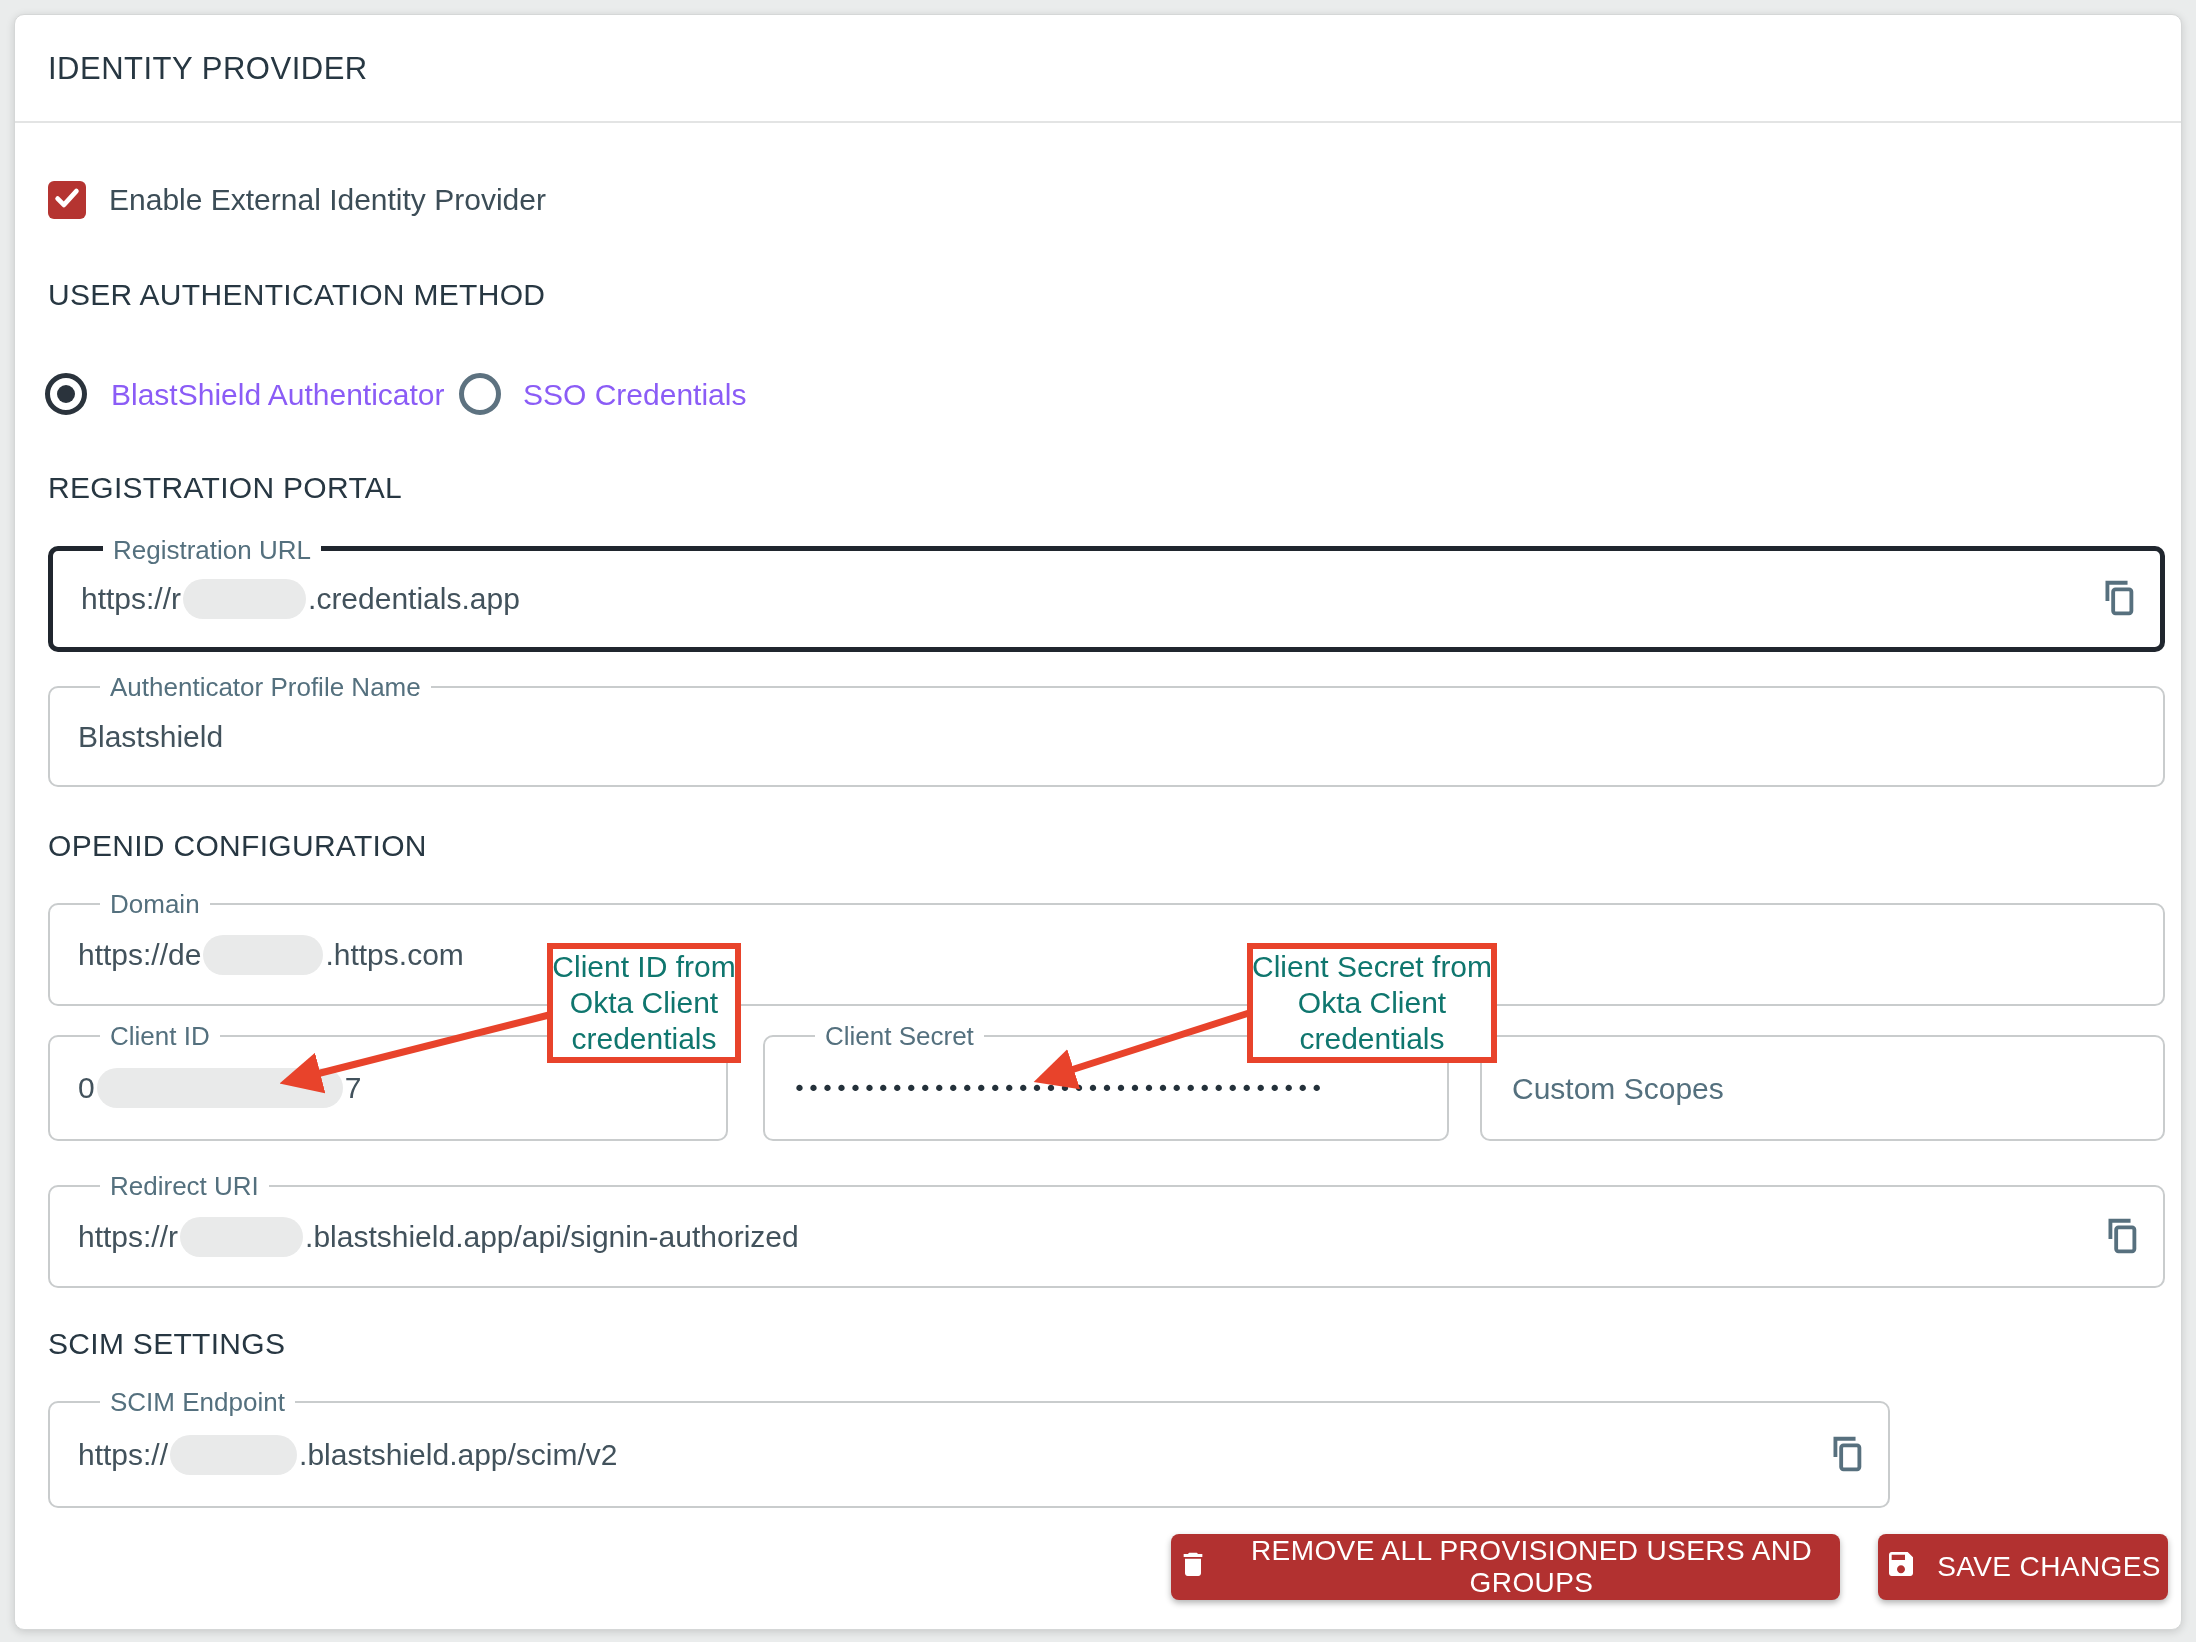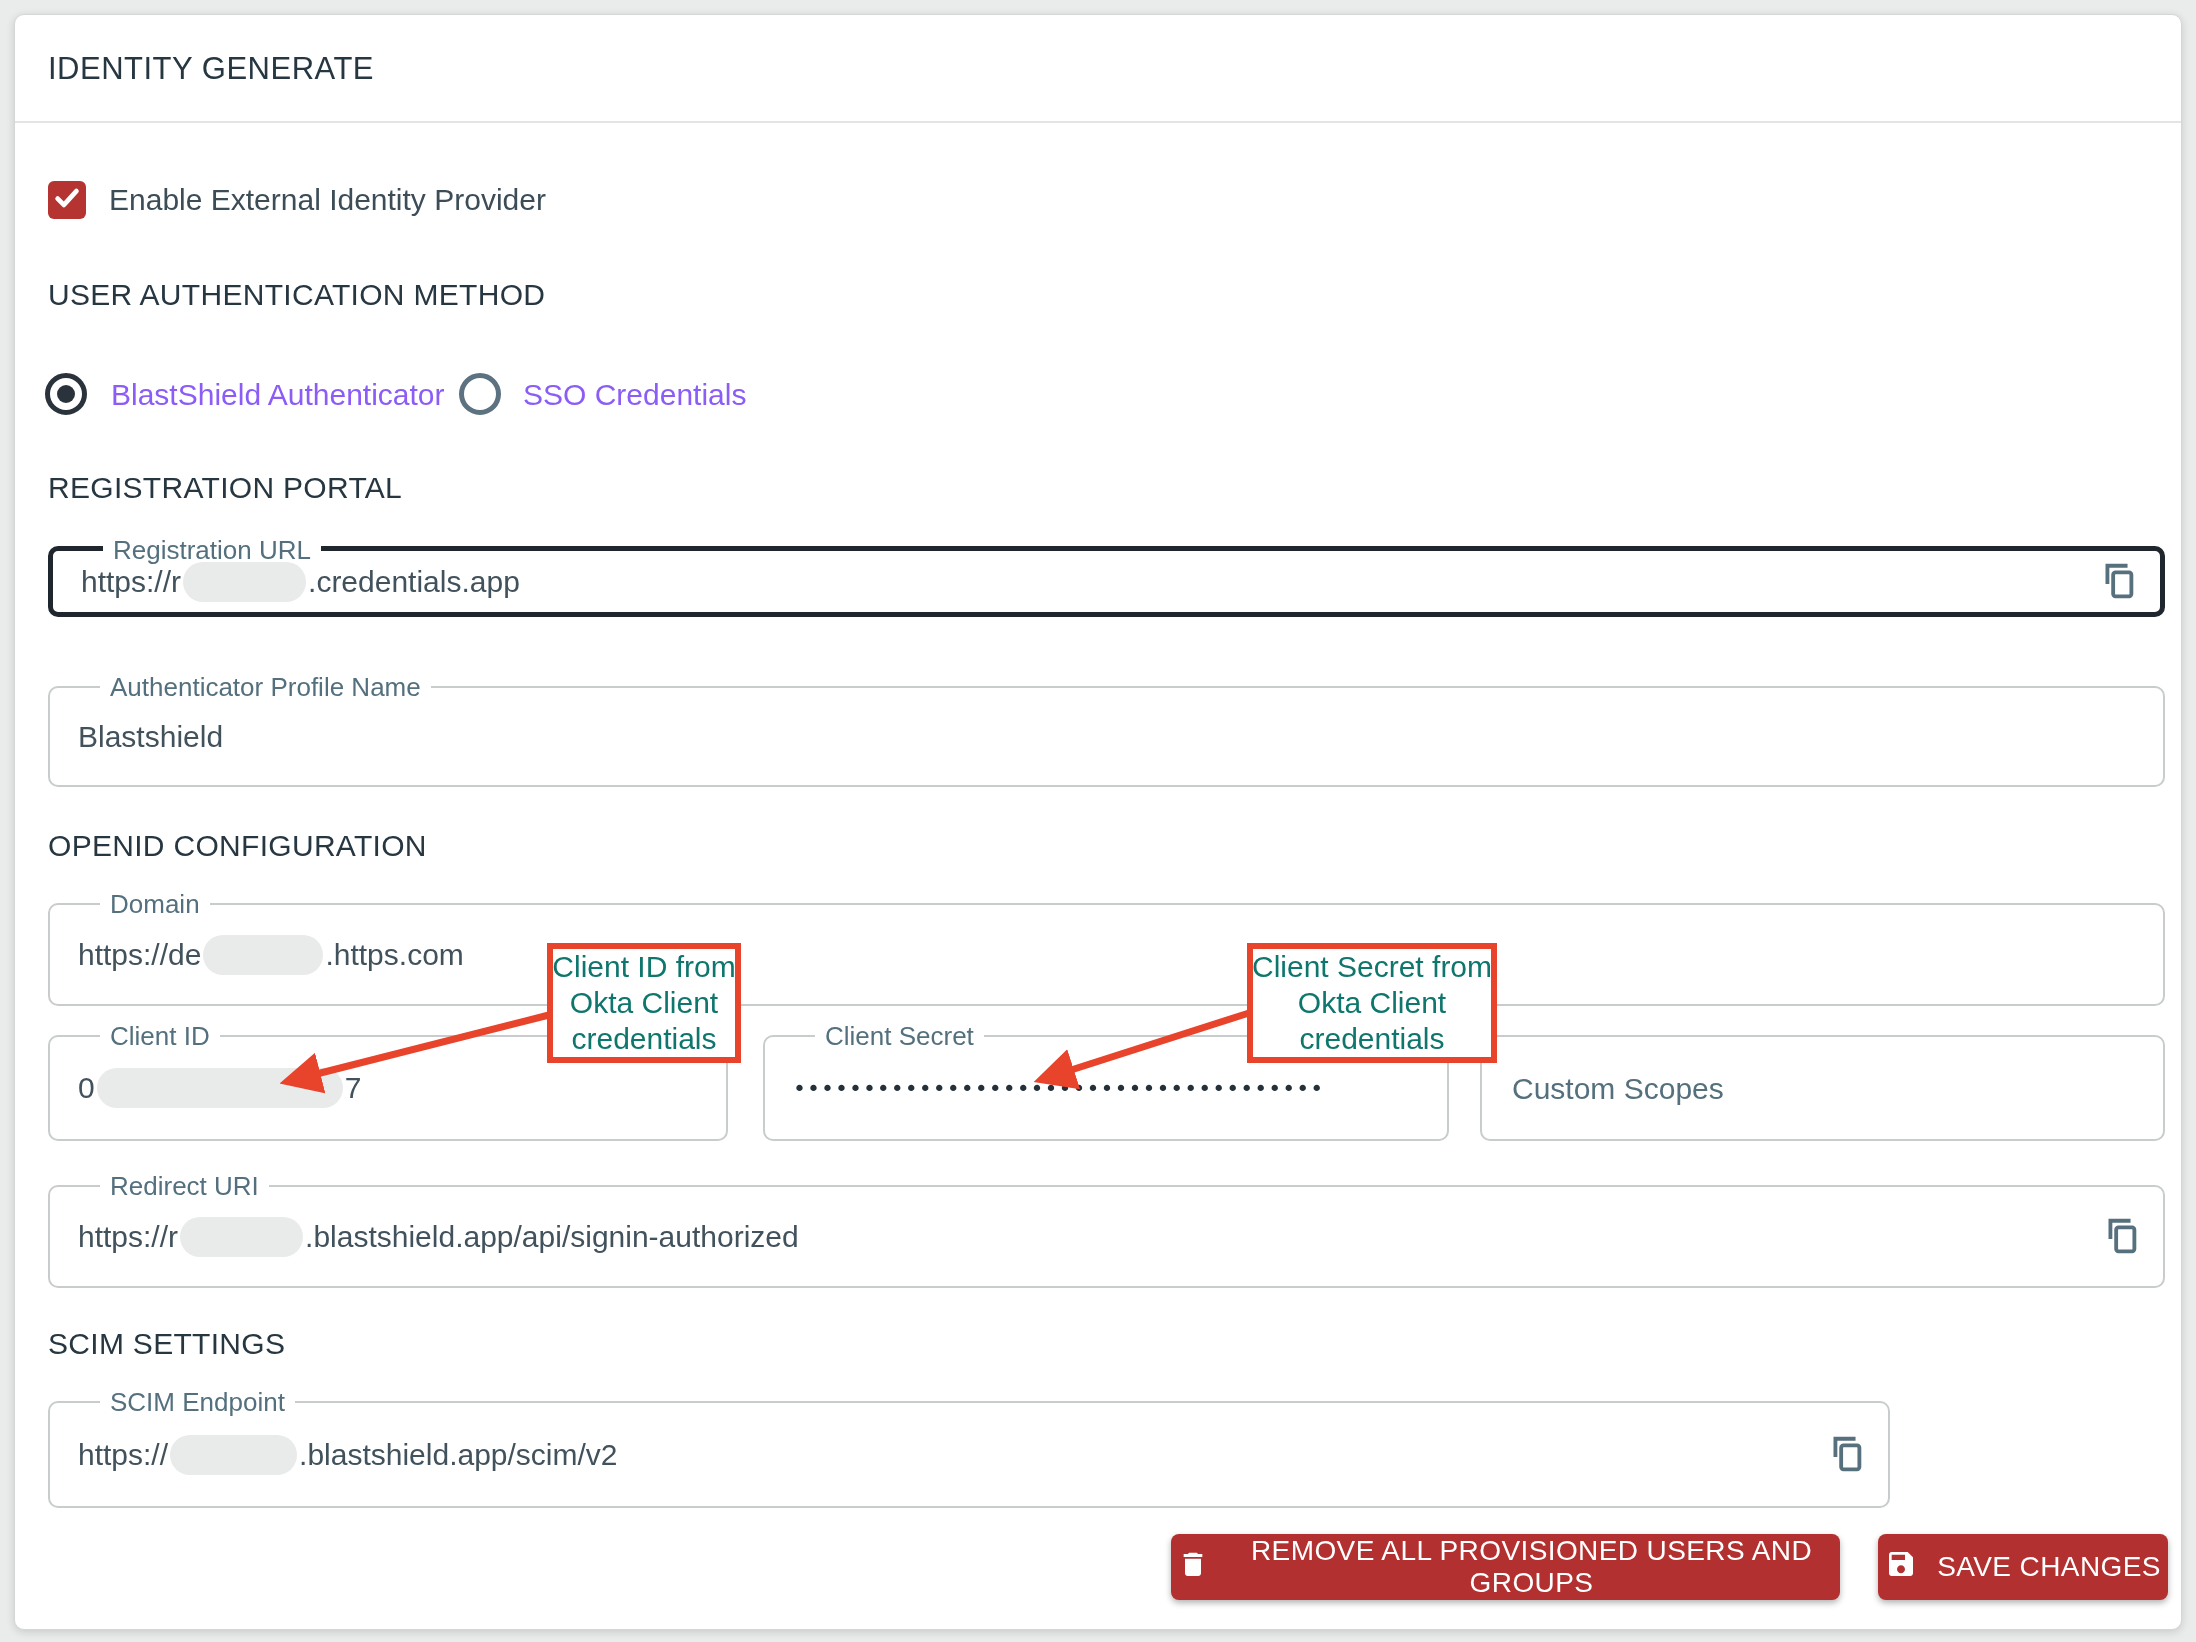--- a/index.html
+++ b/index.html
@@ -147,41 +147,41 @@
     position: absolute; left: 0; top: 0;
     width: 2168px; height: 1616px;
     z-index: 5; pointer-events: none;
   }
 </style>
 </head>
 <body>
 
 <div class="card">
 
-  <div class="page-title">IDENTITY GENERATE</div>
+  <div class="page-title">IDENTITY PROVIDER</div>
   <div class="header-divider"></div>
 
   <div class="checkbox">
     <span>
       <svg viewBox="0 0 24 24">
           <polyline points="4.5,12.5 9.5,17.5 19.5,6.5" fill="none" stroke="#ffffff" stroke-width="3.8" stroke-linecap="round" stroke-linejoin="round"></polyline>
         </svg>
     </span>
   </div>
   <div class="checkbox-label">Enable External Identity Provider</div>
 
   <div class="section-heading" style="top:261px">USER AUTHENTICATION METHOD</div>
   <div class="radio selected" style="left:30px"></div>
   <div class="radio-label" style="left:96px">BlastShield Authenticator</div>
   <div class="radio unselected" style="left:444px"></div>
   <div class="radio-label" style="left:508px">SSO Credentials</div>
 
   <div class="section-heading" style="top:454px">REGISTRATION PORTAL</div>
 
-  <div class="field focused" style="left:33px;top:531px;width:2117px;height:71px">
+  <div class="field focused" style="left:33px;top:531px;width:2117px;height:106px">
     <span class="field-label">Registration URL</span>
     <div class="field-value">
       <span>https://r</span>
         <span class="redacted b-reg"></span>
         <span>.credentials.app</span>
     </div>
     <button class="copy-btn">
       <svg viewBox="0 0 24 24">
           <path d="M7 13 V3.5 H17.5" fill="none" stroke="#57707e" stroke-width="2"></path>
           <rect x="10" y="7" width="9.5" height="12.5" rx="1.2" fill="none" stroke="#57707e" stroke-width="2"></rect>

